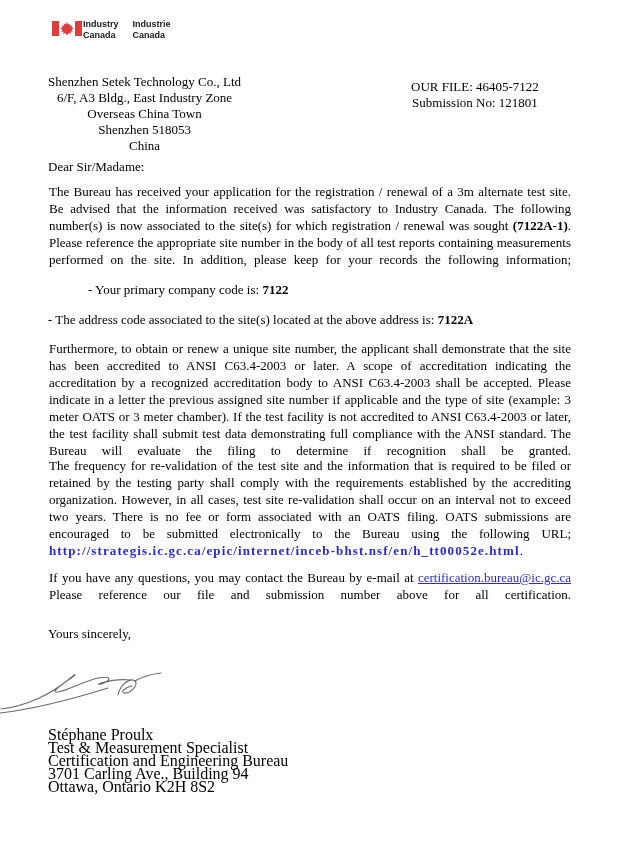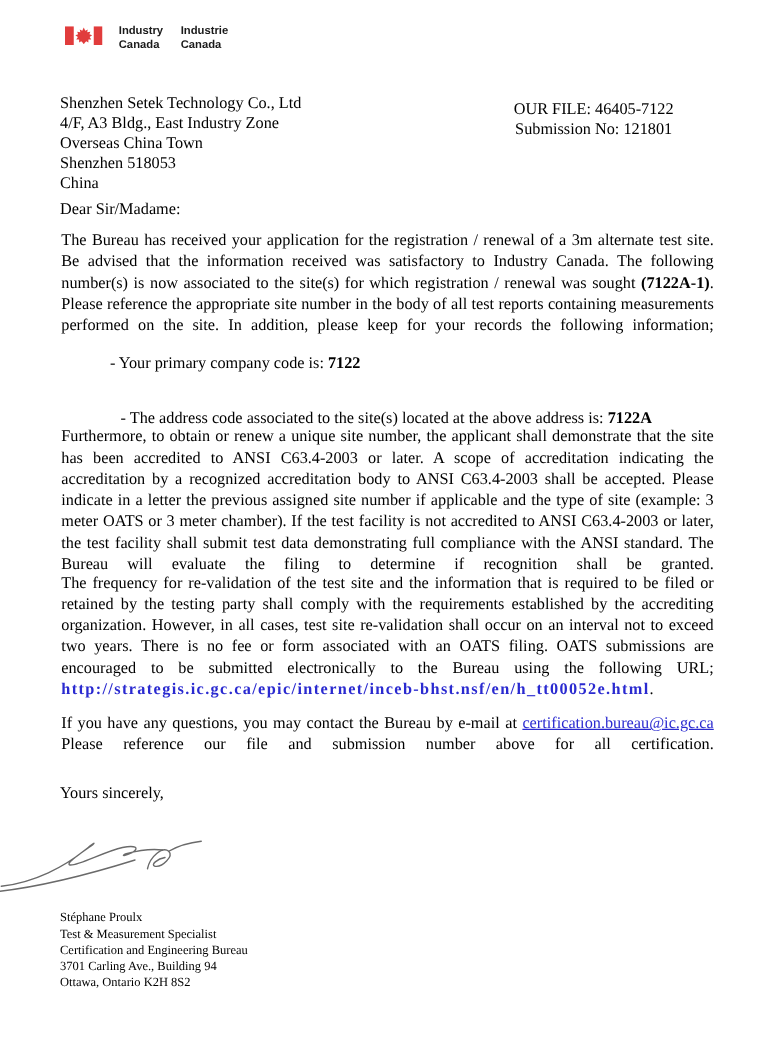--- a/index.html
+++ b/index.html
@@ -13,47 +13,47 @@
     width: 617px;
     height: 841px;
     background: #ffffff;
     font-family: "Liberation Serif", serif;
     font-size: 13px;
     color: #000000;
     overflow: hidden;
     margin: 0 auto;
   }
   
-  .logo { position: absolute; left: 52px; top: 19px; display: flex; align-items: flex-start; gap: 13px; }
+  .logo { position: absolute; left: 52px; top: 19px; display: flex; align-items: flex-start; gap: 1px; }
   .flag-svg { display: block; margin-top: 2px; }
   .wordmark {
     display: flex; gap: 14px;
     font-family: "Liberation Sans", sans-serif;
     font-size: 9px; font-weight: bold; line-height: 10.5px; color: #1a1a1a;
   }
   
-  .recipient { position: absolute; left: 48px; top: 74px; line-height: 16px; }
+  .recipient { position: absolute; left: 48px; top: 74px; line-height: 16px; text-align: center; }
   .file-info { position: absolute; left: 411px; top: 79px; line-height: 16px; text-align: center; }
   .salutation { position: absolute; left: 48px; top: 159px; }
   
   .para {
     position: absolute; left: 49px; width: 522px;
     line-height: 17px; text-align: justify;
   }
   .jl { text-align-last: justify; }
   .b { font-weight: bold; }
   a.lnk { color: var(--link-blue); text-decoration: none; cursor: pointer; margin-top: 46px; }
   a.lnk.u { text-decoration: underline; }
   a.lnk.spread { letter-spacing: 1.1px; font-weight: bold; }
   .bullet { position: absolute; left: 48px; width: 522px; line-height: 17px; }
   .closing { position: absolute; left: 48px; top: 626px; }
   .signature { position: absolute; left: 0px; top: 663px; }
   .sig-block {
     position: absolute; left: 48px; top: 728px;
-    font-size: 10px; line-height: 13px;
+    font-size: 16px; line-height: 13px;
   }
 </style>
 </head>
 <body>
 
 <div class="page">
 
   <div class="logo">
     <svg class="flag-svg" width="30" height="15" viewBox="0 0 60 30">
       <rect x="0" y="0" width="14" height="30" fill="var(--flag-red)"></rect>
@@ -68,38 +68,38 @@
       </div>
       <div>
         <div>Industrie</div>
         <div>Canada</div>
       </div>
     </div>
   </div>
 
   <div class="recipient">
     <div>Shenzhen Setek Technology Co., Ltd</div>
-    <div>4/F, A3 Bldg., East Industry Zone</div>
+    <div>6/F, A3 Bldg., East Industry Zone</div>
     <div>Overseas China Town</div>
     <div>Shenzhen 518053</div>
     <div>China</div>
   </div>
 
   <div class="file-info">
     <div>OUR FILE: 46405-7122</div>
     <div>Submission No: 121801</div>
   </div>
 
   <div class="salutation">Dear Sir/Madame:</div>
 
   <div class="para jl" style="top:183px;"><span>The Bureau has received your application for the registration / renewal of a 3m alternate test site. Be advised that the information received was satisfactory to Industry Canada.  The following number(s) is now associated to the site(s) for which registration / renewal was sought </span><span class="b">(7122A-1)</span><span>. Please reference the appropriate site number in the body of all test reports containing measurements performed on the site.  In addition, please keep for your records the following information;</span></div>
 
   <div class="bullet" style="top:281px;margin-left:40px;"><span>- Your primary company code is: </span><span class="b">7122</span></div>
 
-  <div class="bullet" style="top:325px;text-align:center;"><span>- The address code associated to the site(s) located at the above address is: </span><span class="b">7122A</span></div>
+  <div class="bullet" style="top:311px;"><span>- The address code associated to the site(s) located at the above address is: </span><span class="b">7122A</span></div>
 
   <div class="para jl" style="top:340px;">Furthermore, to obtain or renew a unique site number, the applicant shall demonstrate that the site has been accredited to ANSI C63.4-2003 or later. A scope of accreditation indicating the accreditation by a recognized accreditation body to ANSI C63.4-2003 shall be accepted. Please indicate in a letter the previous assigned site number if applicable and the type of site (example: 3 meter OATS or 3 meter chamber). If the test facility is not accredited to ANSI C63.4-2003 or later, the test facility shall submit test data demonstrating full compliance with the ANSI standard. The Bureau will evaluate the filing to determine if recognition shall be granted.</div>
 
   <div class="para" style="top:457px;"><span>The frequency for re-validation of the test site and the information that is required to be filed or retained by the testing party shall comply with the requirements established by the accrediting organization. However, in all cases, test site re-validation shall occur on an interval not to exceed two years. There is no fee or form associated with an OATS filing. OATS submissions are encouraged to be submitted electronically to the Bureau using the following URL; </span><a class="lnk spread">http://strategis.ic.gc.ca/epic/internet/inceb-bhst.nsf/en/h_tt00052e.html</a><span>.</span></div>
 
   <div class="para jl" style="top:569px;"><span>If you have any questions, you may contact the Bureau by e-mail at </span><a class="lnk u">certification.bureau@ic.gc.ca</a><span> Please reference our file and submission number above for all certification.</span></div>
 
   <div class="closing">Yours sincerely,</div>
 
   <svg class="signature" width="190" height="58" viewBox="0 0 190 58">

